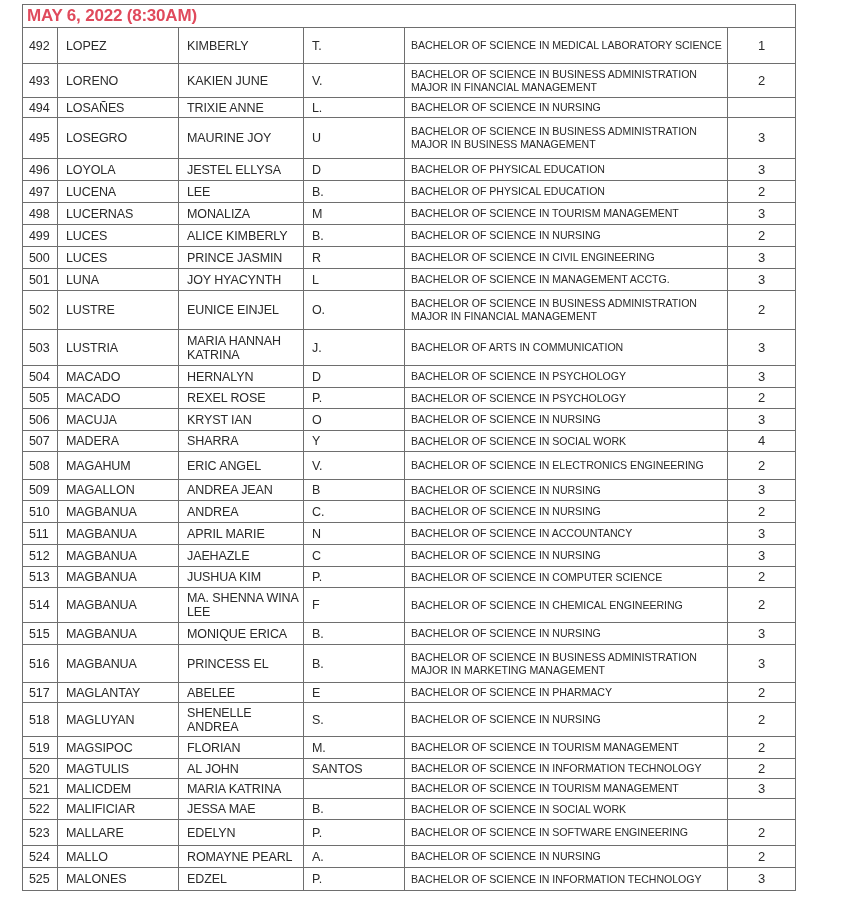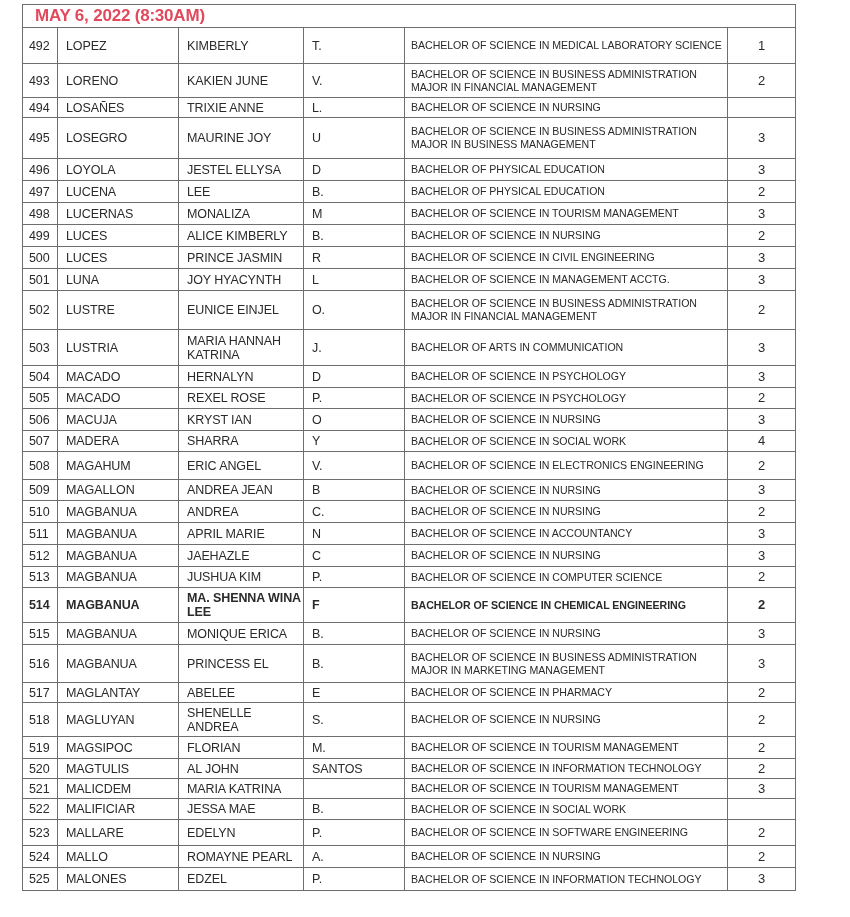--- a/index.html
+++ b/index.html
@@ -5,21 +5,21 @@
     html, body { margin: 0; padding: 0; background: #ffffff; }
     body { width: 850px; height: 917px; position: relative; overflow: hidden;
            font-family: "Liberation Sans", sans-serif; color: #2a2a2a; }
     .sheet { position: absolute; left: 22px; top: 4px; width: 773px; }
     table { border-collapse: collapse; width: 773px; table-layout: fixed; }
     td { border: 1px solid #6e6e6e; padding: 0 0 0 8px; vertical-align: middle;
          font-size: 12.5px; line-height: 14px; letter-spacing: -0.1px; }
     td.num { padding-left: 6px; }
     td.prog { font-size: 10.6px; line-height: 13px; padding-left: 6px; letter-spacing: -0.05px; }
     td.yr { text-align: center; padding-left: 0; font-size: 13px; }
-    .title-row td { border: 1px solid #6e6e6e; height: 22px; padding-left: 12px;
+    .title-row td { border: 1px solid #6e6e6e; height: 22px; padding-left: 4px;
                     color: #e04a5c; font-weight: bold; font-size: 17px; letter-spacing: -0.2px; }
     col.c1 { width: 35px; } col.c2 { width: 121px; } col.c3 { width: 125px; }
     col.c4 { width: 101px; } col.c5 { width: 323px; } col.c6 { width: 68px; }
   </style>
 </head>
 <body>
 
 <div class="sheet">
   <table>
     <colgroup>
@@ -203,21 +203,21 @@
           <td class="yr">3</td>
         </tr>
         <tr style="height: 21px;">
           <td class="num">513</td>
           <td>MAGBANUA</td>
           <td>JUSHUA KIM</td>
           <td>P.</td>
           <td class="prog">BACHELOR OF SCIENCE IN COMPUTER SCIENCE</td>
           <td class="yr">2</td>
         </tr>
-        <tr style="height: 35px; font-weight: bold;">
+        <tr style="height: 35px;">
           <td class="num">514</td>
           <td>MAGBANUA</td>
           <td>MA. SHENNA WINA LEE</td>
           <td>F</td>
           <td class="prog">BACHELOR OF SCIENCE IN CHEMICAL ENGINEERING</td>
           <td class="yr">2</td>
         </tr>
         <tr style="height: 22px;">
           <td class="num">515</td>
           <td>MAGBANUA</td>

